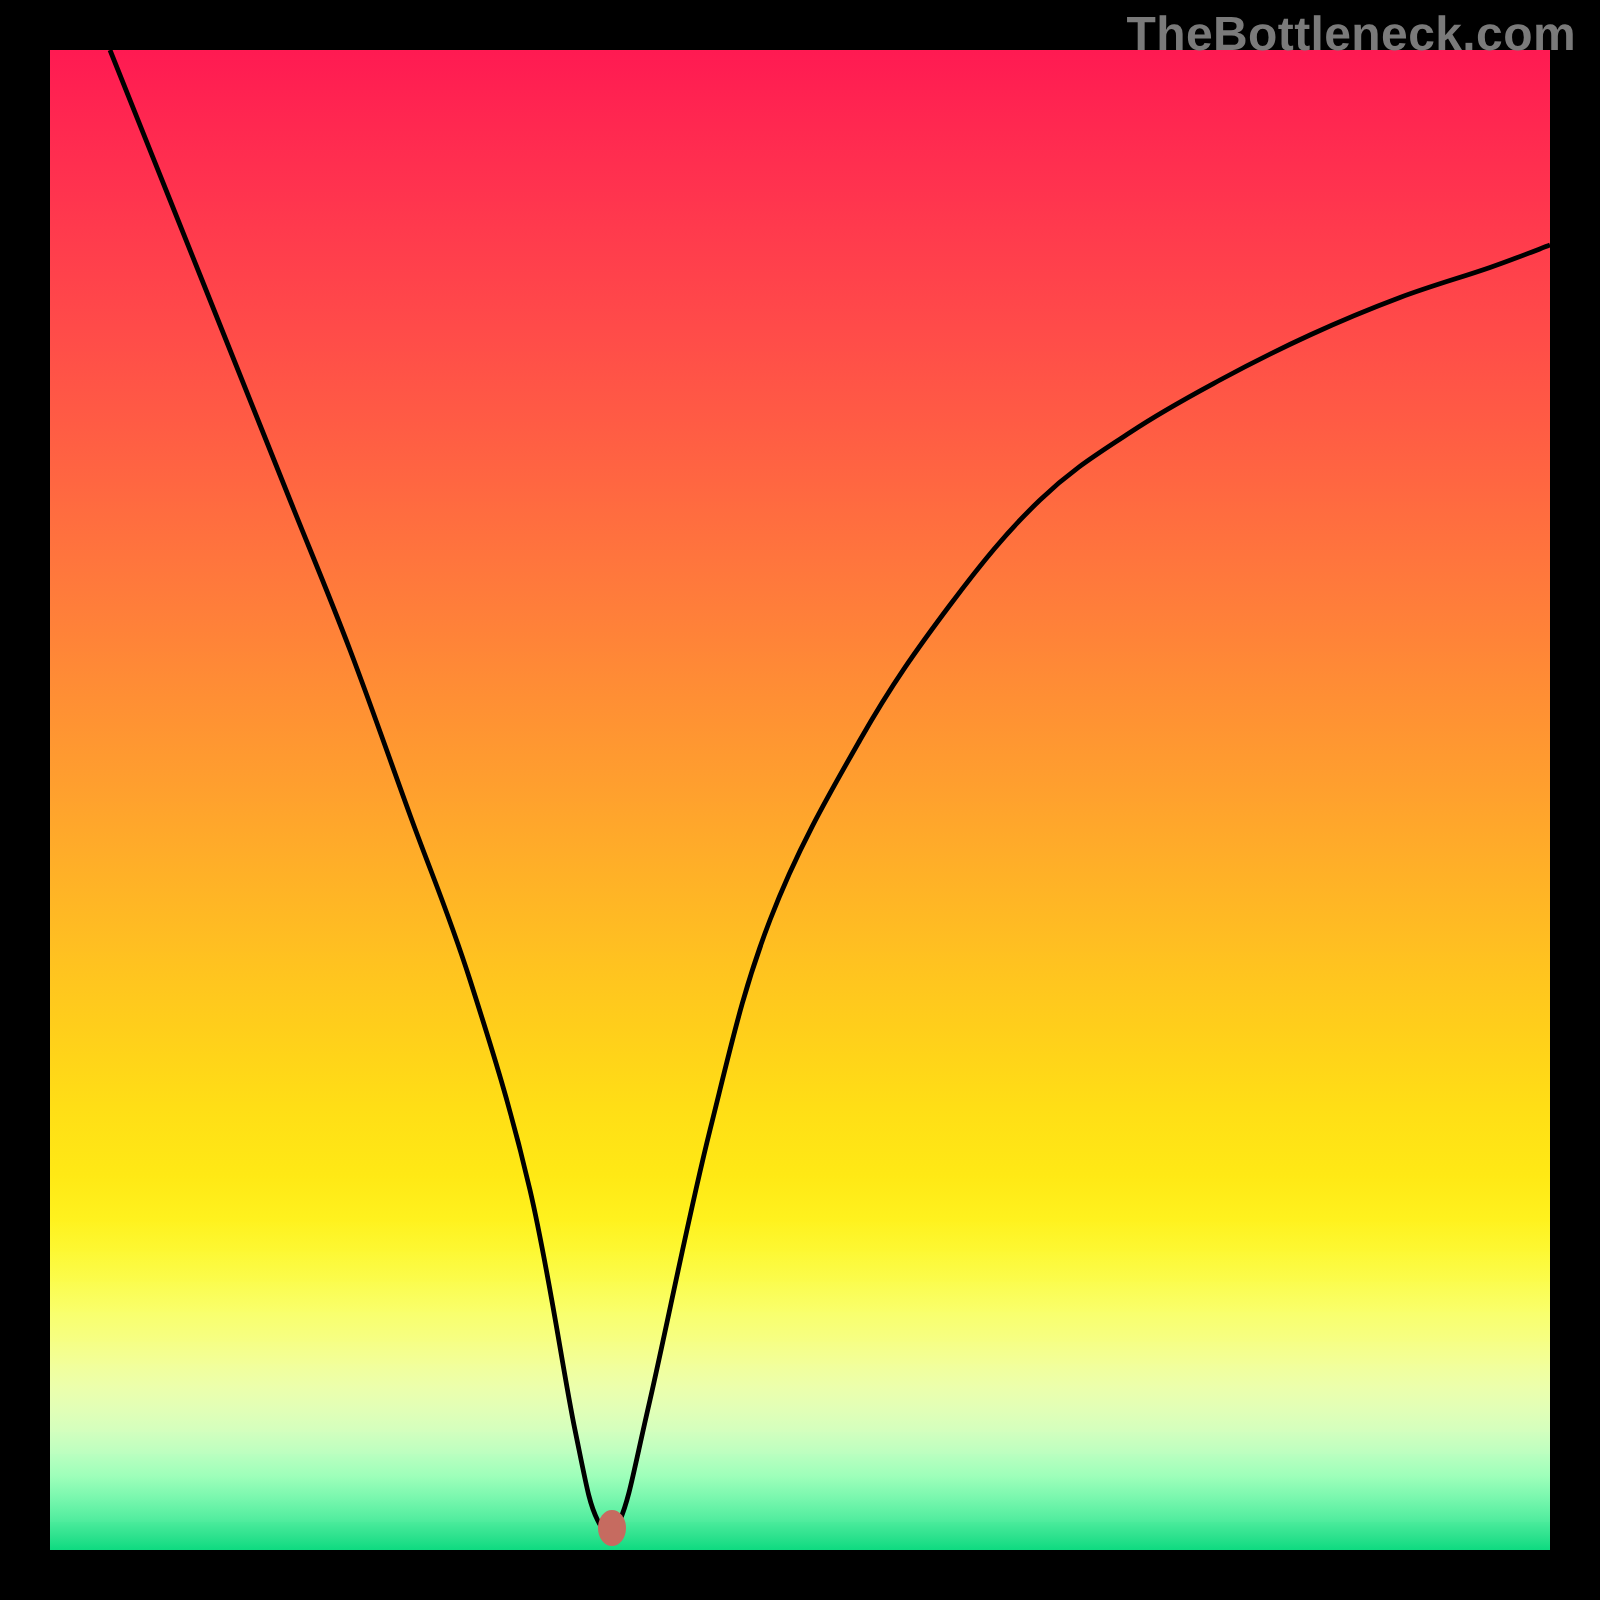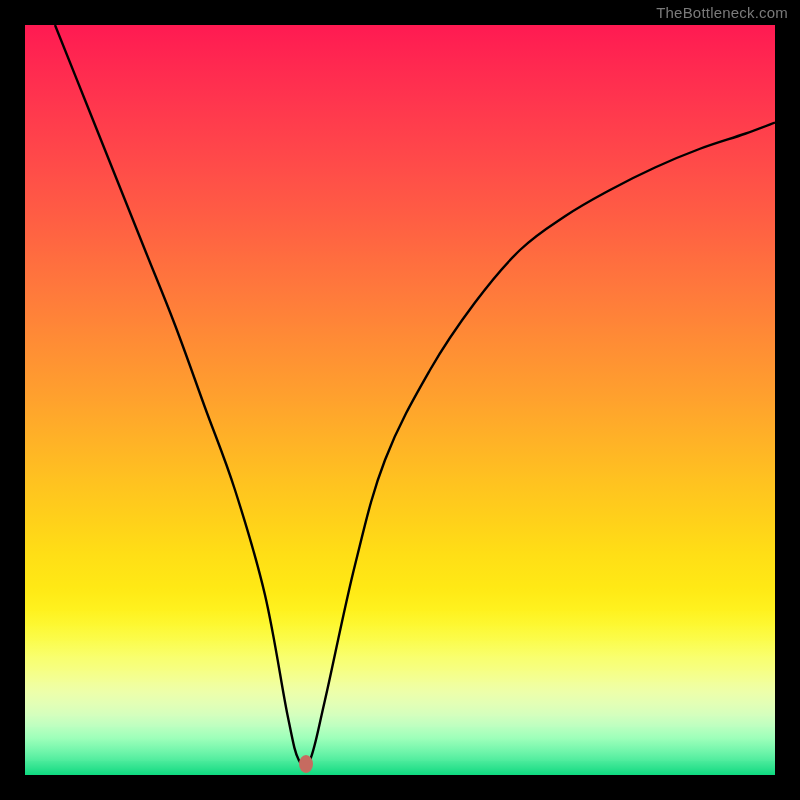--- a/index.html
+++ b/index.html
@@ -15,22 +15,22 @@
     position: relative;
     width: 800px;
     height: 800px;
     background: #000;
   }
   .watermark {
     position: absolute;
     top: 4px;
     right: 12px;
     color: #7a7a7a;
-    font-size: 15px;
-    font-weight: 400;
+    font-size: 24px;
+    font-weight: 700;
     letter-spacing: 0.2px;
     z-index: 5;
     margin-left: 31px;
   }
   .plot {
     position: absolute;
     left: 25px;
     top: 25px;
     width: 750px;
     height: 750px;

